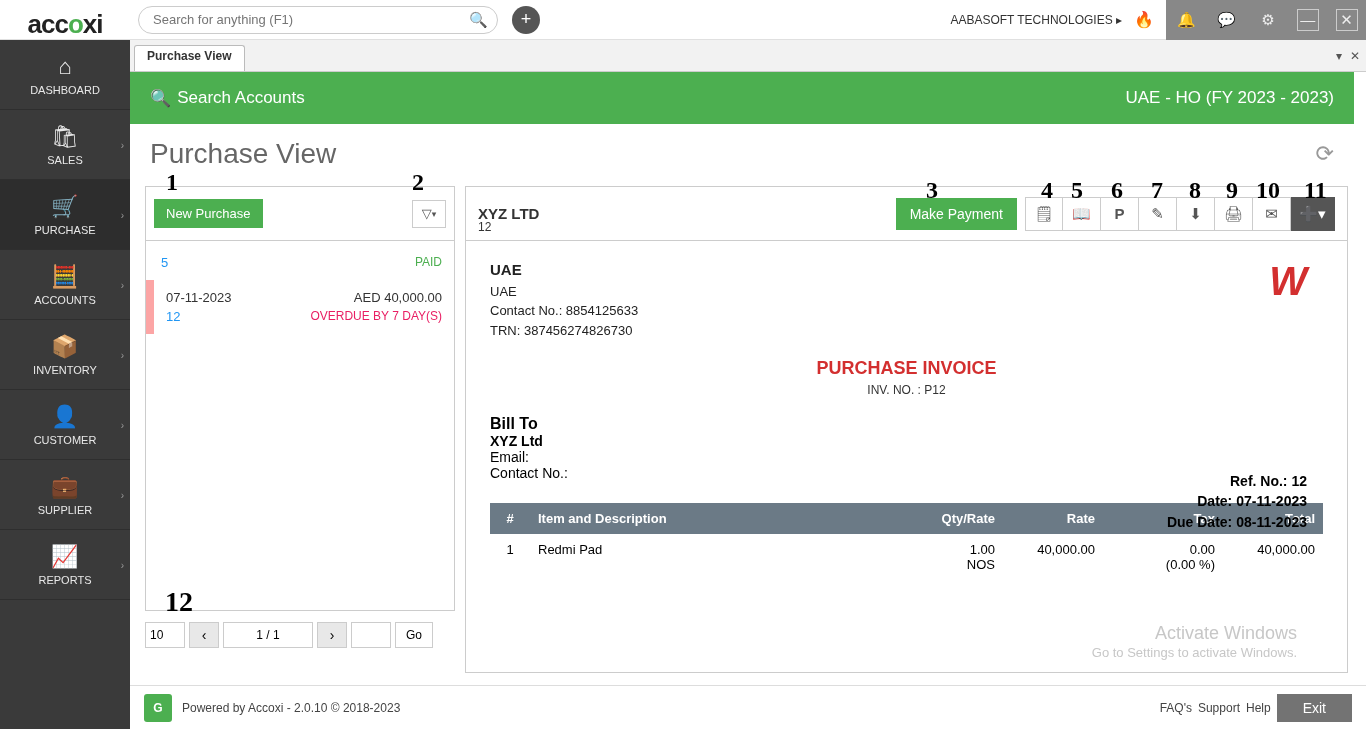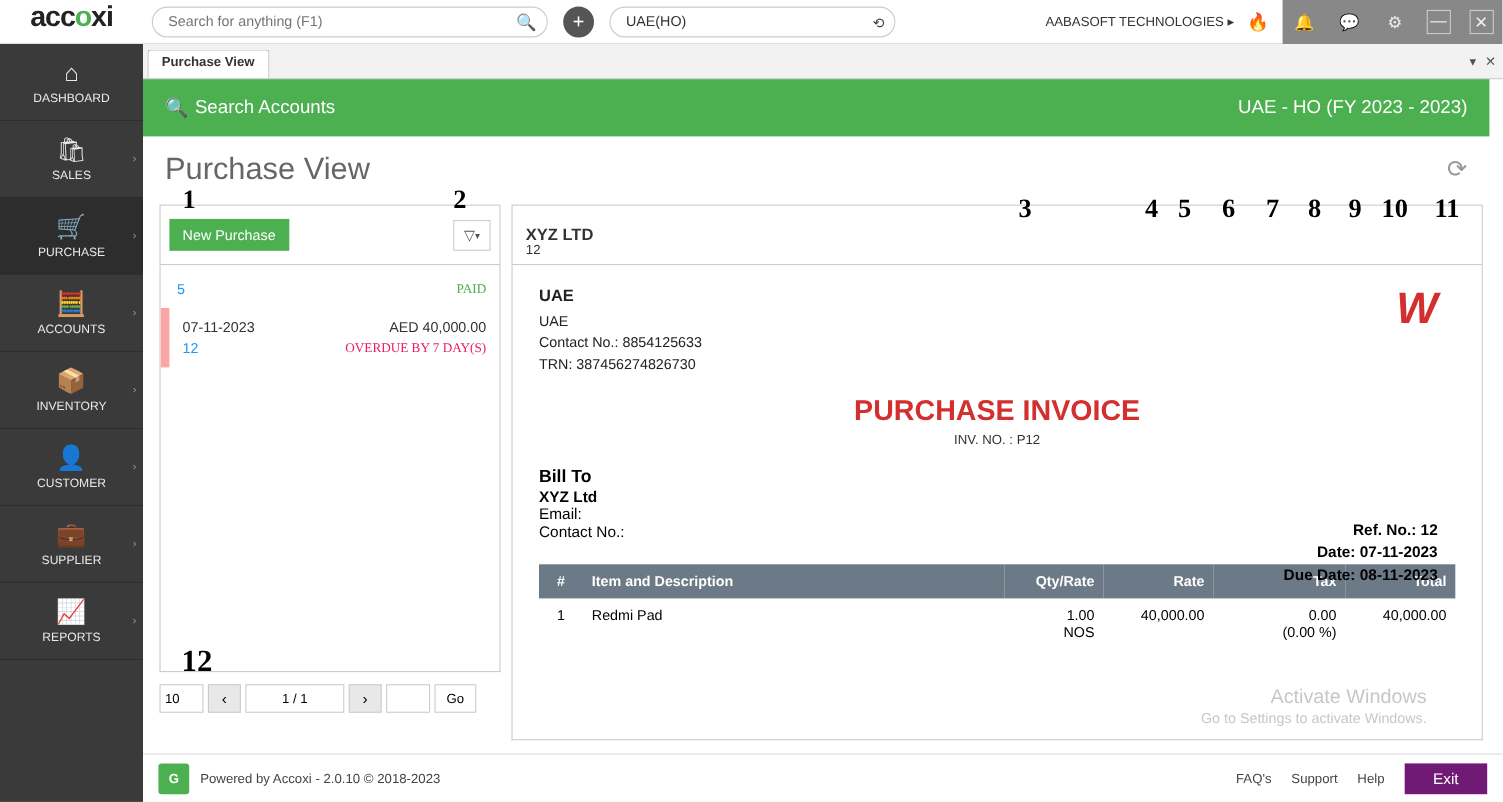--- a/index.html
+++ b/index.html
@@ -1,20 +1,20 @@
 <!DOCTYPE html>
 <html><head>
 <meta charset="utf-8">
 <style>
   * { box-sizing: border-box; margin: 0; padding: 0; font-family: "Segoe UI", Arial, sans-serif; }
   html, body { width: 1366px; height: 729px; overflow: hidden; background: #fff; }
 
   
   .topbar { height: 40px; background: #fff; display: flex; align-items: center; border-bottom: 1px solid #e0e0e0; }
-  .logo { width: 130px; height: 40px; display:flex; align-items:flex-start; justify-content:center; font-weight:900; font-size:26px; letter-spacing:-1px; color:#222; }
+  .logo { width: 130px; height: 40px; display:flex; align-items:flex-end; justify-content:center; font-weight:900; font-size:26px; letter-spacing:-1px; color:#222; }
   .logo .dot { color:#4caf50; }
   .search-wrap { flex: 0 0 360px; position: relative; margin-left: 8px; }
   .search-wrap input { width: 100%; height: 28px; border: 1px solid #ccc; border-radius: 14px; padding: 0 34px 0 14px; font-size: 13px; color:#555; }
   .search-wrap .sicon { position:absolute; right:10px; top:5px; font-size:15px; color:#444; }
   .plus-circle { width: 28px; height:28px; border-radius:50%; background:#555; color:#fff; display:flex; align-items:center; justify-content:center; margin:0 14px; font-size:18px; cursor:pointer; }
   .branch-wrap { flex: 0 0 260px; position:relative; }
   .branch-wrap input { width:100%; height:28px; border:1px solid #ccc; border-radius:14px; padding:0 34px 0 14px; font-size:13px; color:#333; }
   .branch-wrap .ricon { position:absolute; right:10px; top:7px; font-size:13px; color:#444; }
   .top-spacer { flex:1; }
   .company { font-size:12px; color:#333; margin-right:10px; }
@@ -53,21 +53,21 @@
   .filterbtn { margin-left:auto; width:34px; height:28px; border:1px solid #ccc; display:flex; align-items:center; justify-content:center; font-size:13px; color:#555; cursor:pointer; }
   .anno { position:absolute; font-size:24px; font-weight:900; font-family:Georgia,serif; color:#000; pointer-events:none; }
 
   .listbox { border:1px solid #ccc; border-top:none; height:370px; overflow:auto; }
   .listitem { padding:10px 12px; border-left:3px solid transparent; font-size:13px; color:#333; }
   .listitem.current { border-left:8px solid #fca5a5; }
   .listitem .row1 { display:flex; }
   .listitem .row1 .amt { margin-left:auto; }
   .listitem .row2 { display:flex; margin-top:4px; }
   .listitem .row2 .num { color:#2196f3; }
-  .listitem .row2 .stat { margin-left:auto; font-size:12px;font-family:Liberation Serif, serif; }
+  .listitem .row2 .stat { margin-left:auto; font-size:12px; }
   .stat.paid { color:#4caf50; }
   .stat.overdue { color:#e91e63; }
 
   .pager { height:32px; margin-top:8px; display:flex; align-items:center; gap:4px; position:relative; }
   .pager select,.pager .sel { width:40px; height:26px; border:1px solid #ccc; font-size:12px; padding:0 4px;}
   .pager .pbtn { width:30px; height:26px; background:#e8e8e8; border:1px solid #ccc; display:flex; align-items:center; justify-content:center; cursor:pointer; font-size:14px;}
   .pager .pinput { width:90px; height:26px; border:1px solid #ccc; text-align:center; font-size:12px; }
   .pager .gobox { width:38px; height:26px; border:1px solid #ccc; font-size:12px; cursor:pointer; background:#fff;}
 
   .rightpanel .rhead { height:55px; border:1px solid #ccc; display:flex; align-items:center; padding:0 12px; position:relative; }
@@ -77,56 +77,52 @@
   .makepay { background:#4caf50; color:#fff; border:none; padding:8px 14px; font-size:14px; cursor:pointer; }
   .iconbtn { width:38px; height:34px; border:1px solid #ccc; border-left:none; display:flex; align-items:center; justify-content:center; font-size:15px; color:#555; cursor:pointer; background:#fff;}
   .iconbtn.first { border-left:1px solid #ccc; margin-left:8px; }
   .iconbtn.plusdd { color:#fff; background:#555; border-color:#555; width:44px; }
 
   .rbody { border:1px solid #ccc; border-top:none; height:calc(100% - 55px); overflow:auto; padding:18px 24px; position:relative; }
   .company-block { font-size:13px; color:#222; line-height:1.5; }
   .company-block .cname { font-weight:700; font-size:15px; }
   .brandmark { position:absolute; right:40px; top:18px; font-size:40px; font-weight:900; color:#d32f2f; font-style:italic;}
 
-  .invoice-title { text-align:center; color:#d32f2f; font-weight:800; font-size:26px; margin-top:18px; }
+  .invoice-title { text-align:center; color:#d32f2f; font-weight:800; font-size:18px; margin-top:18px; }
   .invno-line { text-align:center; font-size:12px; margin-top:4px; color:#333; }
 
   .billto { margin-top:18px; font-size:14px; }
   .billto .h { font-weight:700; font-size:16px; }
   .billto .vend { font-weight:700; }
   .meta { position:absolute; right:40px; top:230px; font-size:14px; text-align:right; line-height:1.45; font-weight:600; }
 
   table.items { width:100%; border-collapse:collapse; margin-top:22px; font-size:13px; }
   table.items th { background:#6b7a86; color:#fff; font-weight:600; padding:8px; text-align:left; }
   table.items th.r, table.items td.r { text-align:right; }
   table.items td { padding:8px; vertical-align:top; }
   table.items td.c { text-align:center; }
 
   .watermark { position:absolute; right:50px; bottom:10px; font-size:18px; color:#c7c7c7; text-align:right; line-height:1.3; pointer-events:none;}
 
   
   .footer { position:absolute; left:130px; right:0; bottom:0; height:44px; border-top:1px solid #ddd; display:flex; align-items:center; padding:0 14px; font-size:12px; color:#444; }
   .footer .flogo { width:28px; height:28px; background:#4caf50; margin-right:10px; display:flex; align-items:center; justify-content:center; color:#fff; font-weight:900; border-radius:3px;}
-  .footer .links { margin-left:auto; display:flex; gap:18px; align-items:center; }
-  .footer .exit { background:#701a75; color:#fff; padding:6px 26px; border:none; cursor:pointer; font-size:14px; }
+  .footer .links { margin-left:auto; display:flex; gap:6px; align-items:center; }
+  .footer .exit { background:#737373; color:#fff; padding:6px 26px; border:none; cursor:pointer; font-size:14px; }
 </style>
 </head>
 <body>
 
 <div class="topbar">
   <div class="logo">acc<span class="dot">o</span>xi</div>
   <div class="search-wrap">
     <input type="text" placeholder="Search for anything (F1)" style="">
     <span class="sicon">🔍</span>
   </div>
   <div class="plus-circle">+</div>
-  <div class="branch-wrap">
-    <input type="text" value="UAE(HO)" style="">
-    <span class="ricon">⟲</span>
-  </div>
   <div class="top-spacer"></div>
   <div class="company">AABASOFT TECHNOLOGIES ▸</div>
   <div class="flame">🔥</div>
   <div class="toolicons">
     <div class="ti">🔔</div>
     <div class="ti">💬</div>
     <div class="ti">⚙</div>
     <div class="ti boxbtn">—</div>
     <div class="ti boxbtn">✕</div>
   </div>
@@ -242,20 +238,31 @@
     <span class="anno" style="left:460px; top:-10px">3</span>
     <span class="anno" style="left:575px; top:-10px">4</span>
     <span class="anno" style="left:605px; top:-10px">5</span>
     <span class="anno" style="left:645px; top:-10px">6</span>
     <span class="anno" style="left:685px; top:-10px">7</span>
     <span class="anno" style="left:723px; top:-10px">8</span>
     <span class="anno" style="left:760px; top:-10px">9</span>
     <span class="anno" style="left:790px; top:-10px">10</span>
     <span class="anno" style="left:838px; top:-10px">11</span>
 
+    <div class="actions">
+      <button class="makepay">Make Payment</button>
+      <div class="iconbtn first">🗒</div>
+      <div class="iconbtn">📖</div>
+      <div class="iconbtn" style="font-weight:700">P</div>
+      <div class="iconbtn">✎</div>
+      <div class="iconbtn">⬇</div>
+      <div class="iconbtn">🖨</div>
+      <div class="iconbtn">✉</div>
+      <div class="iconbtn plusdd">➕▾</div>
+    </div>
   </div>
 
   <div class="rbody">
     <div class="brandmark">W</div>
     <div class="company-block">
       <div class="cname">UAE</div>
       <div>UAE</div>
       <div>Contact No.: 8854125633</div>
       <div>TRN: 387456274826730</div>
     </div>

